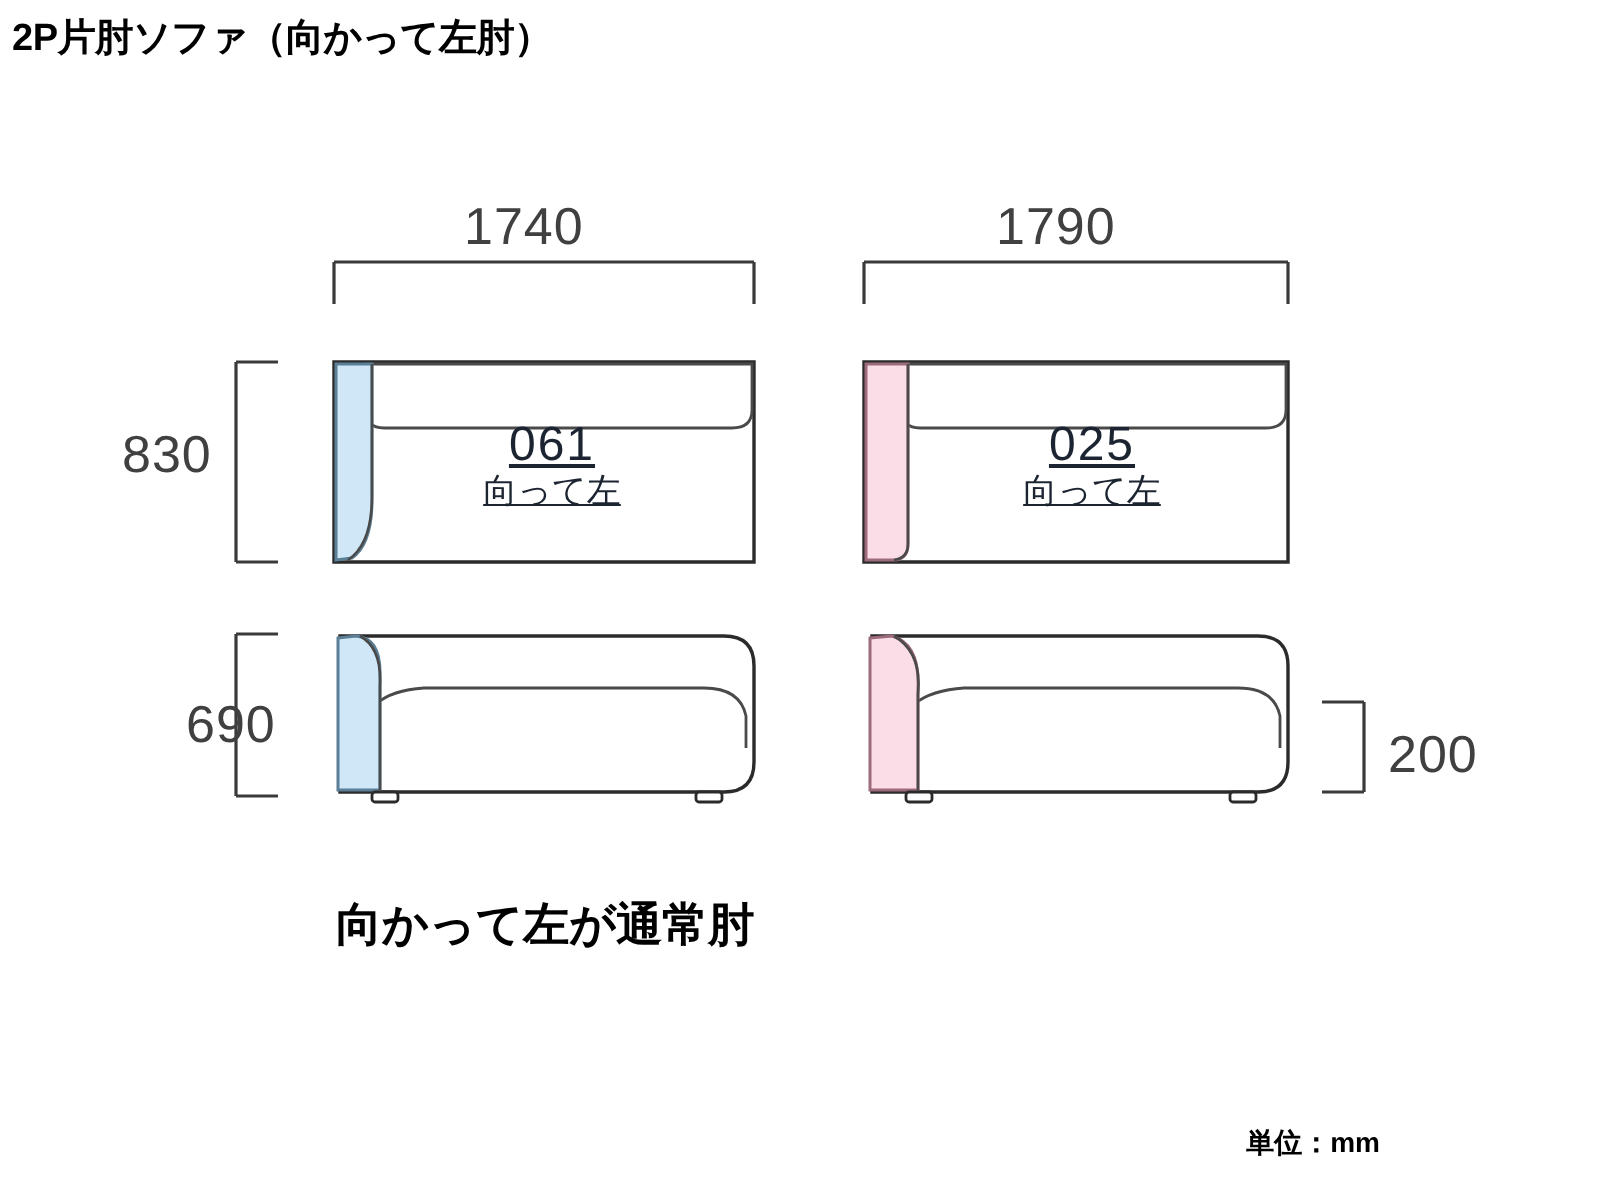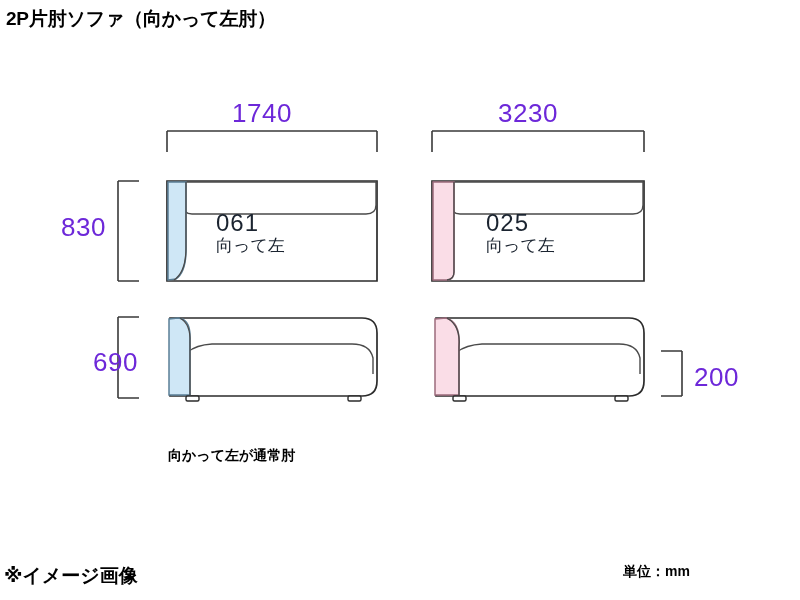--- a/index.html
+++ b/index.html
@@ -64,56 +64,58 @@
     top: 0;
     width: 800px;
     height: 600px;
     pointer-events: none;
   }
 
   
   .dim {
     position: absolute;
     font-size: 26px;
-    color: #6d28d9;
+    color: #404040;
     letter-spacing: 0.5px;
     white-space: nowrap;
     font-weight: 400;
   }
   .dim-1740 { left: 232px; top: 98px; }
   .dim-1790 { left: 498px; top: 98px; }
   .dim-830  { left: 61px;  top: 212px; text-align: center; }
   .dim-690  { left: 61px;  top: 347px; margin-left: 32px; }
   .dim-400  { left: 694px; top: 362px; }
 
   
   .code-block {
     position: absolute;
+    text-align: center;
     color: #1b2430;
     white-space: nowrap;
+    text-decoration: underline;
   }
   .code-block .code-num {
     display: block;
     font-size: 24px;
     letter-spacing: 1px;
     line-height: 1.05;
   }
   .code-block .code-sub {
     display: block;
     font-size: 17px;
     letter-spacing: 0px;
     line-height: 1.35;
   }
   .code-left  { left: 216px; top: 210px; width: 120px; }
   .code-right { left: 486px; top: 210px; width: 120px; }
 
   
   .caption {
     position: absolute;
-    font-size: 14px;
+    font-size: 23px;
     font-weight: 700;
     color: #000000;
     white-space: nowrap;
   }
   .caption-left  { left: 168px; top: 447px; }
   .caption-right { left: 434px; top: 447px; }
 </style>
 </head>
 <body>
 
@@ -179,38 +181,37 @@
       <path d="M435,319 L446,318 Q460,322 459,344 L459,395 L435,395 Z" fill="#fadde7" stroke="#9c6b7c" stroke-width="1.5"></path>
       <path d="M447,318 Q461,326 459,347 L459,395" fill="none" stroke="#4a4a4a" stroke-width="1.3"></path>
       <rect x="453" y="396" width="13" height="5" rx="1.5" fill="#ffffff" stroke="#2b2b2b" stroke-width="1.4"></rect>
       <rect x="615" y="396" width="13" height="5" rx="1.5" fill="#ffffff" stroke="#2b2b2b" stroke-width="1.4"></rect>
     </g>
 
   </svg>
 
   <div class="dim dim-1740">1740</div>
 
-  <div class="dim dim-1790">3230</div>
+  <div class="dim dim-1790">1790</div>
 
   <div class="dim dim-830">830</div>
 
   <div class="dim dim-690">690</div>
 
   <div class="dim dim-400">200</div>
 
   <div class="code-block code-left">
     <span class="code-num">061</span>
     <span class="code-sub">向って左</span>
   </div>
 
   <div class="code-block code-right">
     <span class="code-num">025</span>
     <span class="code-sub">向って左</span>
   </div>
 
   <div class="caption caption-left">向かって左が通常肘</div>
 
 
-  <div class="footer-left">※イメージ画像</div>
 
   <div class="footer-right">単位：mm</div>
 
 </div>
 
 </body></html>

